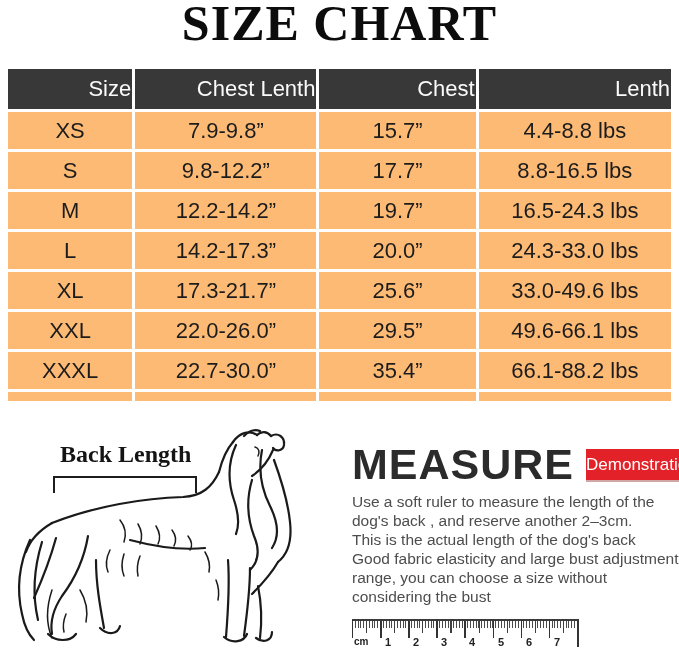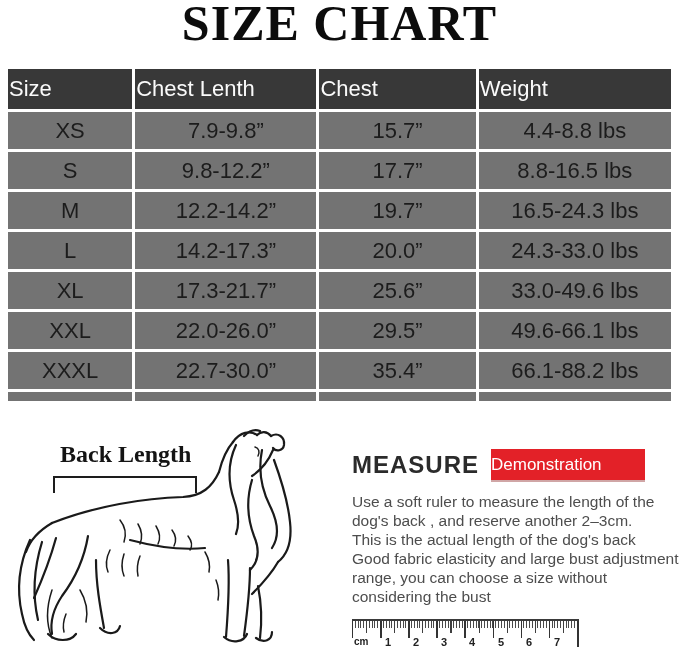--- a/index.html
+++ b/index.html
@@ -13,24 +13,24 @@
     font-family:"Liberation Serif",serif;font-weight:700;font-size:50px;
     letter-spacing:1px;color:#0c0c0c;
   }
   
   table.size-table{
     position:absolute;top:66px;left:5px;width:669px;
     border-collapse:separate;border-spacing:3px;
   }
   .size-table th{
     background:#383838;color:#fafafa;font-weight:400;
-    font-size:22px;height:38px;text-align:left;
+    font-size:22px;height:38px;text-align:right;
   }
   .size-table td{
-    background:#737373;color:#1c1c1c;font-size:22px;height:35px;
+    background:#fdba74;color:#1c1c1c;font-size:22px;height:35px;
     text-align:center;
   }
   .size-table tr.partial td{height:9px;padding:0;}
   col.c-size{width:124px;} col.c-back{width:181px;}
   col.c-chest{width:156px;} col.c-weight{width:192px;}
   
   .diagram{position:absolute;left:0;top:390px;width:348px;height:313px;}
   .back-length-label{
     position:absolute;left:60px;top:51px;
     font-family:"Liberation Serif",serif;font-weight:700;font-size:24px;color:#141414;
@@ -40,21 +40,21 @@
     position:absolute;left:53px;top:86px;width:140px;height:15px;
     border-top:2.5px solid #1d1d1d;border-left:2.5px solid #1d1d1d;border-right:2.5px solid #1d1d1d;
   }
   .dog-svg{position:absolute;left:0;top:0;width:348px;height:266px;}
   .dog-svg path{fill:none;stroke:#1a1a1a;stroke-width:2.2;stroke-linecap:round;}
   .dog-svg path.fine{stroke-width:1.5;}
   
   .measure{position:absolute;left:352px;top:448px;width:326px;}
   .measure-head{display:flex;align-items:center;}
   .measure-title{
-    font-size:24px;font-weight:700;color:#2b2b2b;letter-spacing:1px;line-height:33px;
+    font-size:43px;font-weight:700;color:#2b2b2b;letter-spacing:1px;line-height:33px;
   }
   .demo-badge{
     margin-left:12px;width:154px;height:31px;line-height:31px;text-align:left;
     color:#ffffff;font-size:17px;box-shadow:0 2px 0 rgba(120,0,0,.35);
   }
   .measure-text{margin-top:11px;color:#4d4d4d;font-size:15.5px;line-height:19px;}
   .measure-text div{white-space:nowrap;}
   
   .ruler{position:absolute;left:352px;top:619px;width:230px;height:34px;}
   .ruler .edge{position:absolute;left:0;top:0;width:227px;height:2px;background:#3a3a3a;}
@@ -84,21 +84,21 @@
       <col class="c-size">
       <col class="c-back">
       <col class="c-chest">
       <col class="c-weight">
     </colgroup>
   <thead>
     <tr>
       <th>Size</th>
       <th>Chest Lenth</th>
       <th>Chest</th>
-      <th>Weight</th>
+      <th>Lenth</th>
     </tr>
   </thead>
   <tbody>
     <tr>
       <td>XS</td>
       <td>7.9-9.8”</td>
       <td>15.7”</td>
       <td>4.4-8.8 lbs</td>
     </tr>
     <tr>

